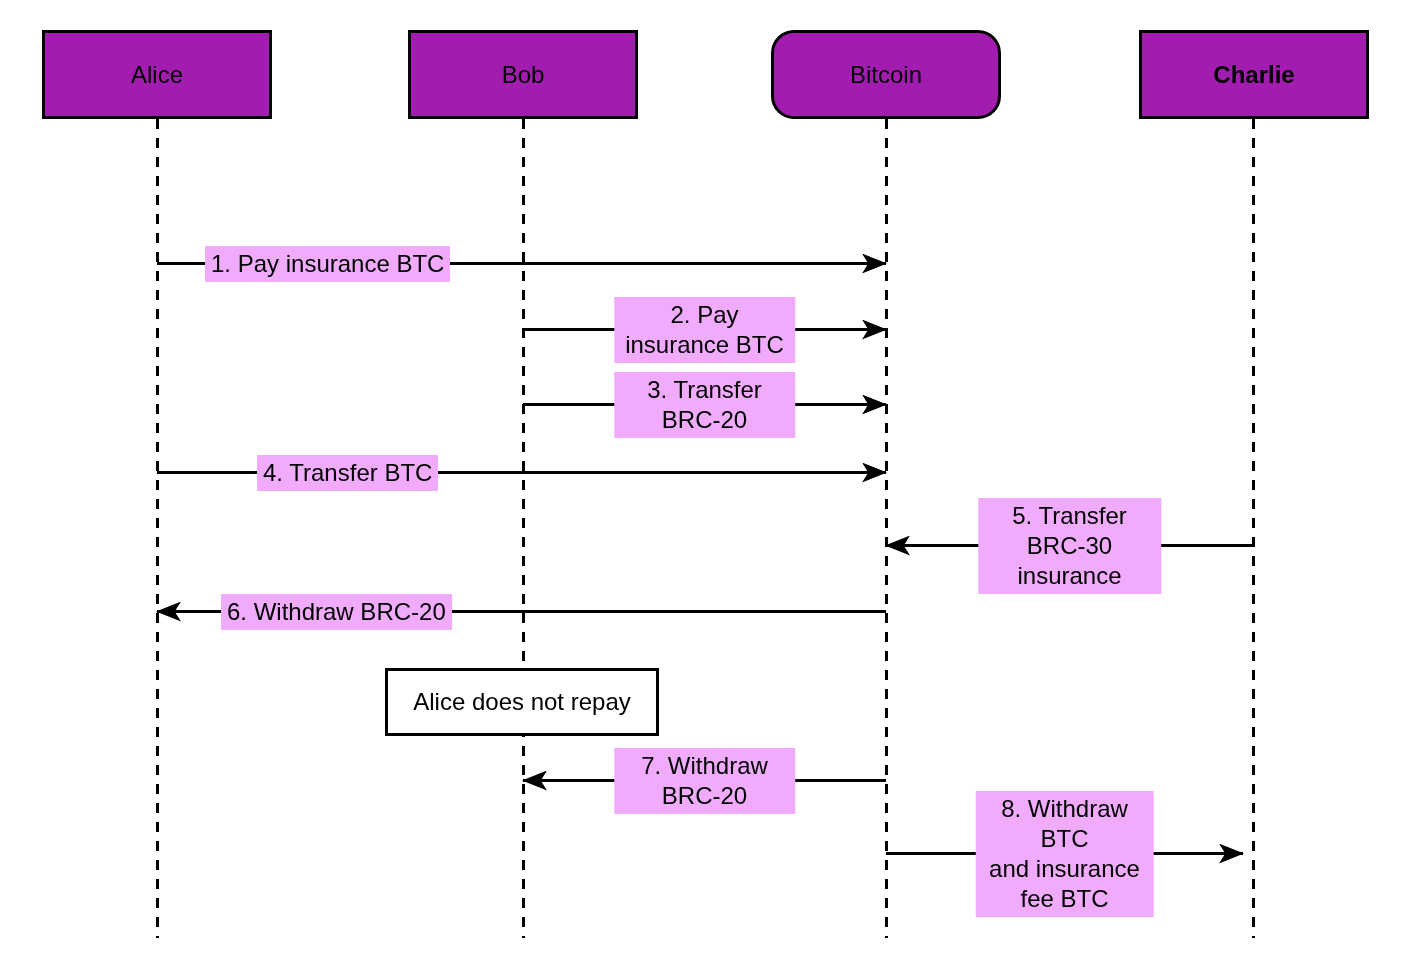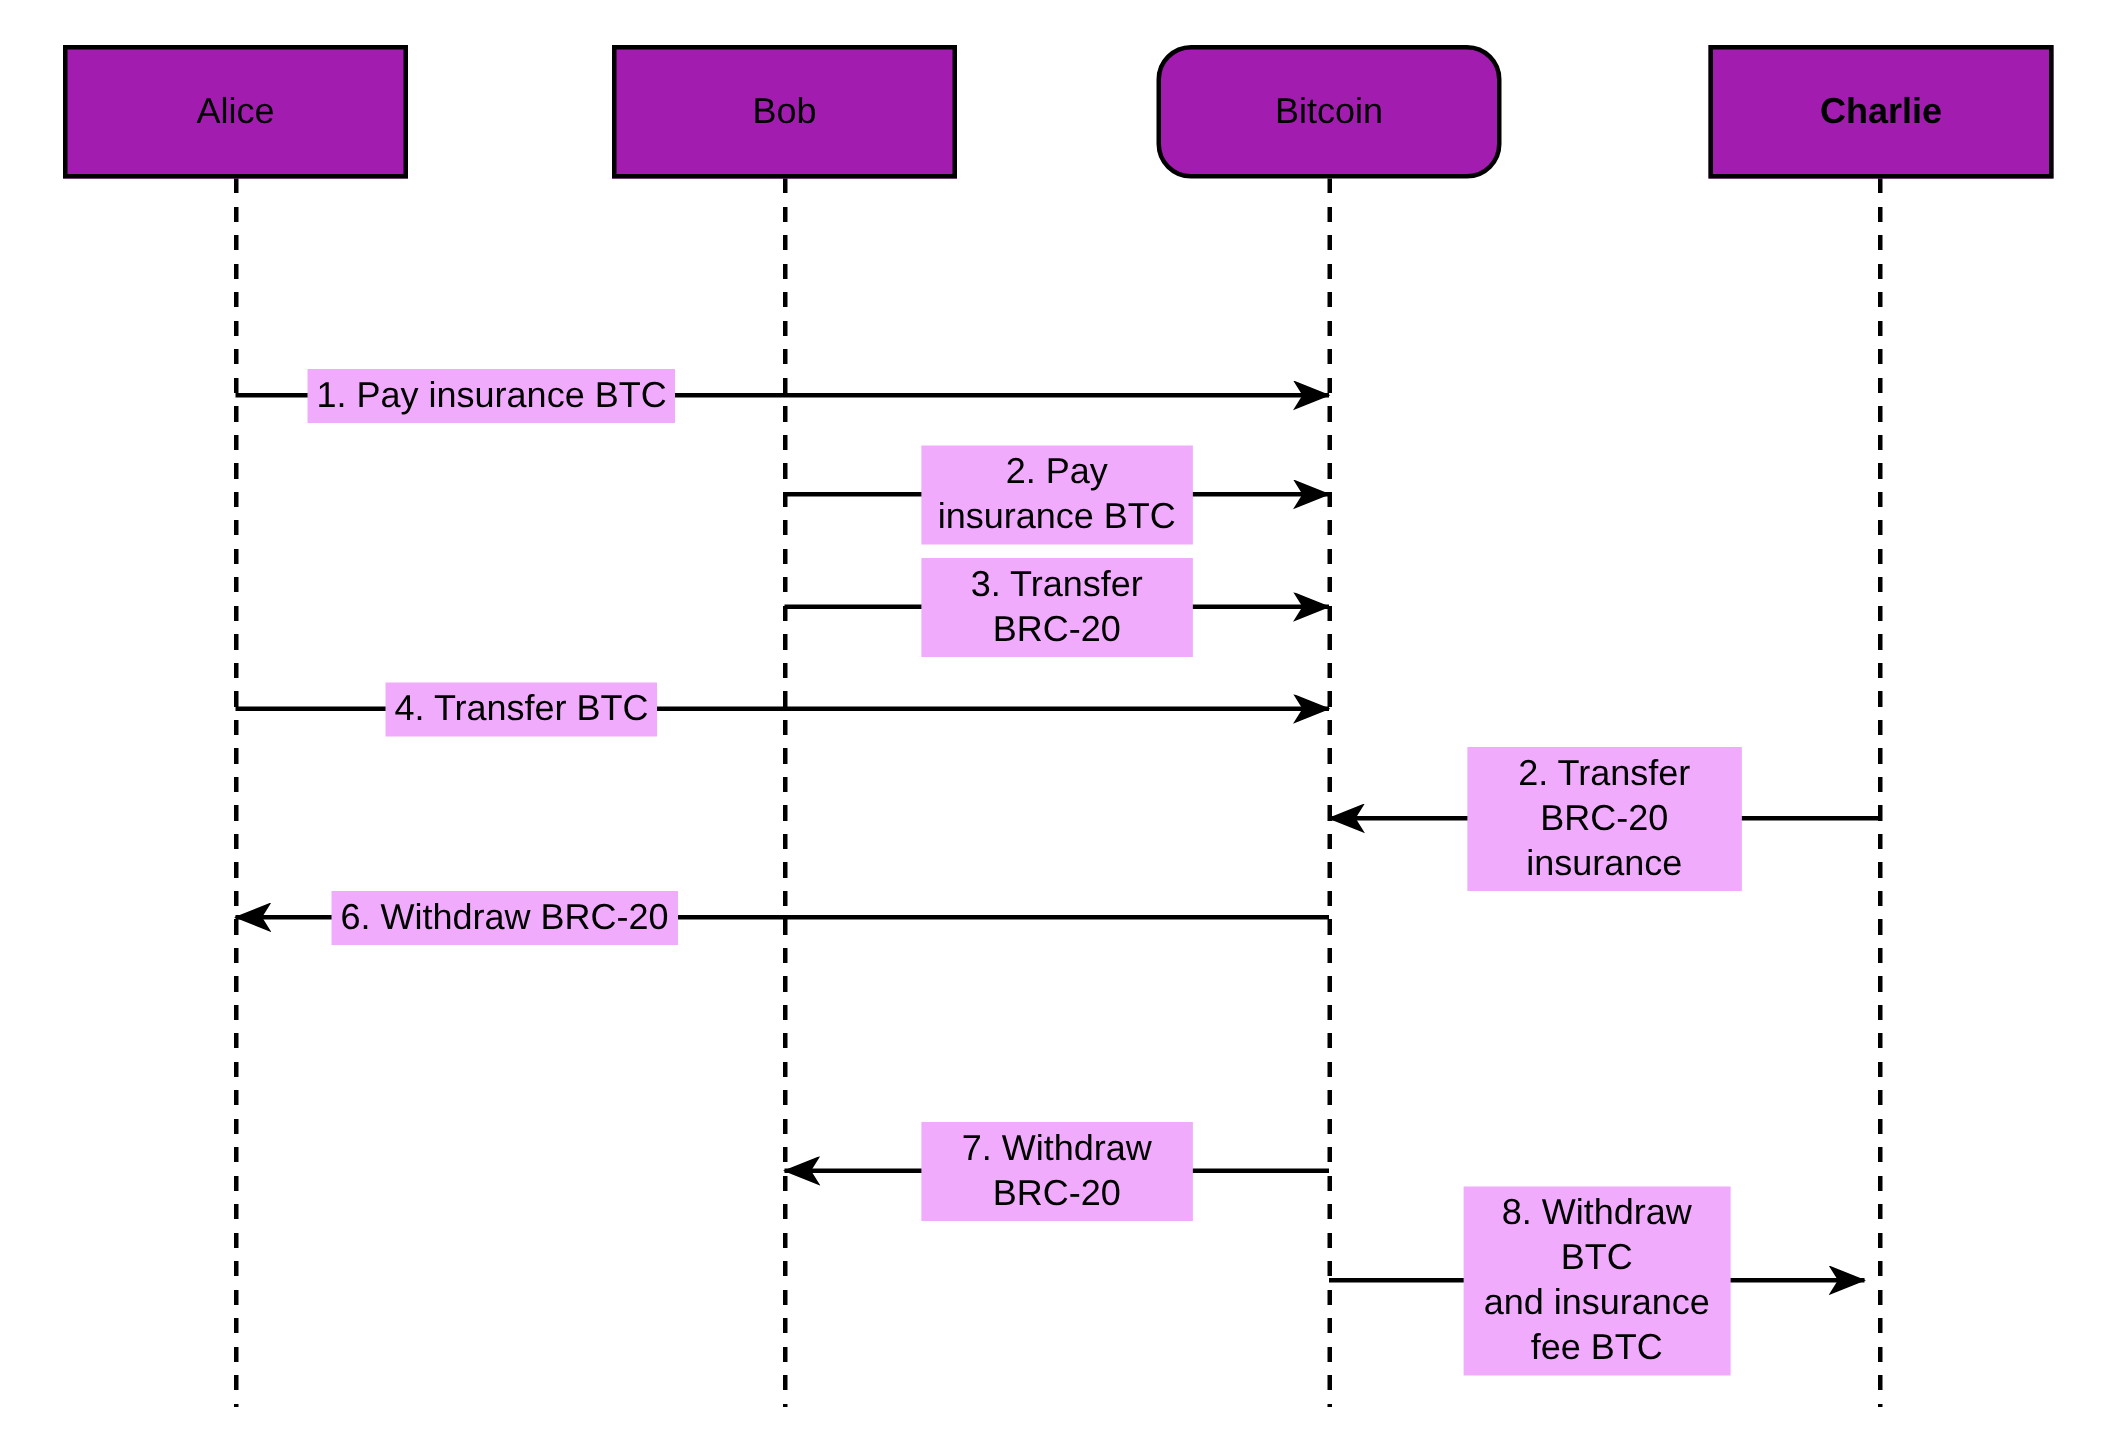--- a/index.html
+++ b/index.html
@@ -102,28 +102,31 @@
     <span class="lbl lbl-center">3. Transfer BRC-20</span>
   </div>
 
   <div class="msg m4">
     <span class="arrow arrow-right"></span>
     <span class="lbl lbl-m4">4. Transfer BTC</span>
   </div>
 
   <div class="msg m5">
     <span class="arrow arrow-left"></span>
-    <span class="lbl lbl-center">2. Transfer BRC-20 insurance</span>
+    <span class="lbl lbl-center">5. Transfer BRC-30 insurance</span>
   </div>
 
   <div class="msg m6">
     <span class="arrow arrow-left"></span>
     <span class="lbl lbl-m6">6. Withdraw BRC-20</span>
   </div>
 
+  <div class="note">
+    <span>Alice does not repay</span>
+  </div>
 
   <div class="msg m7">
     <span class="arrow arrow-left"></span>
     <span class="lbl lbl-center">7. Withdraw BRC-20</span>
   </div>
 
   <div class="msg m8">
     <span class="arrow arrow-right"></span>
     <span class="lbl lbl-center">8. Withdraw BTC
 and insurance fee BTC</span>

